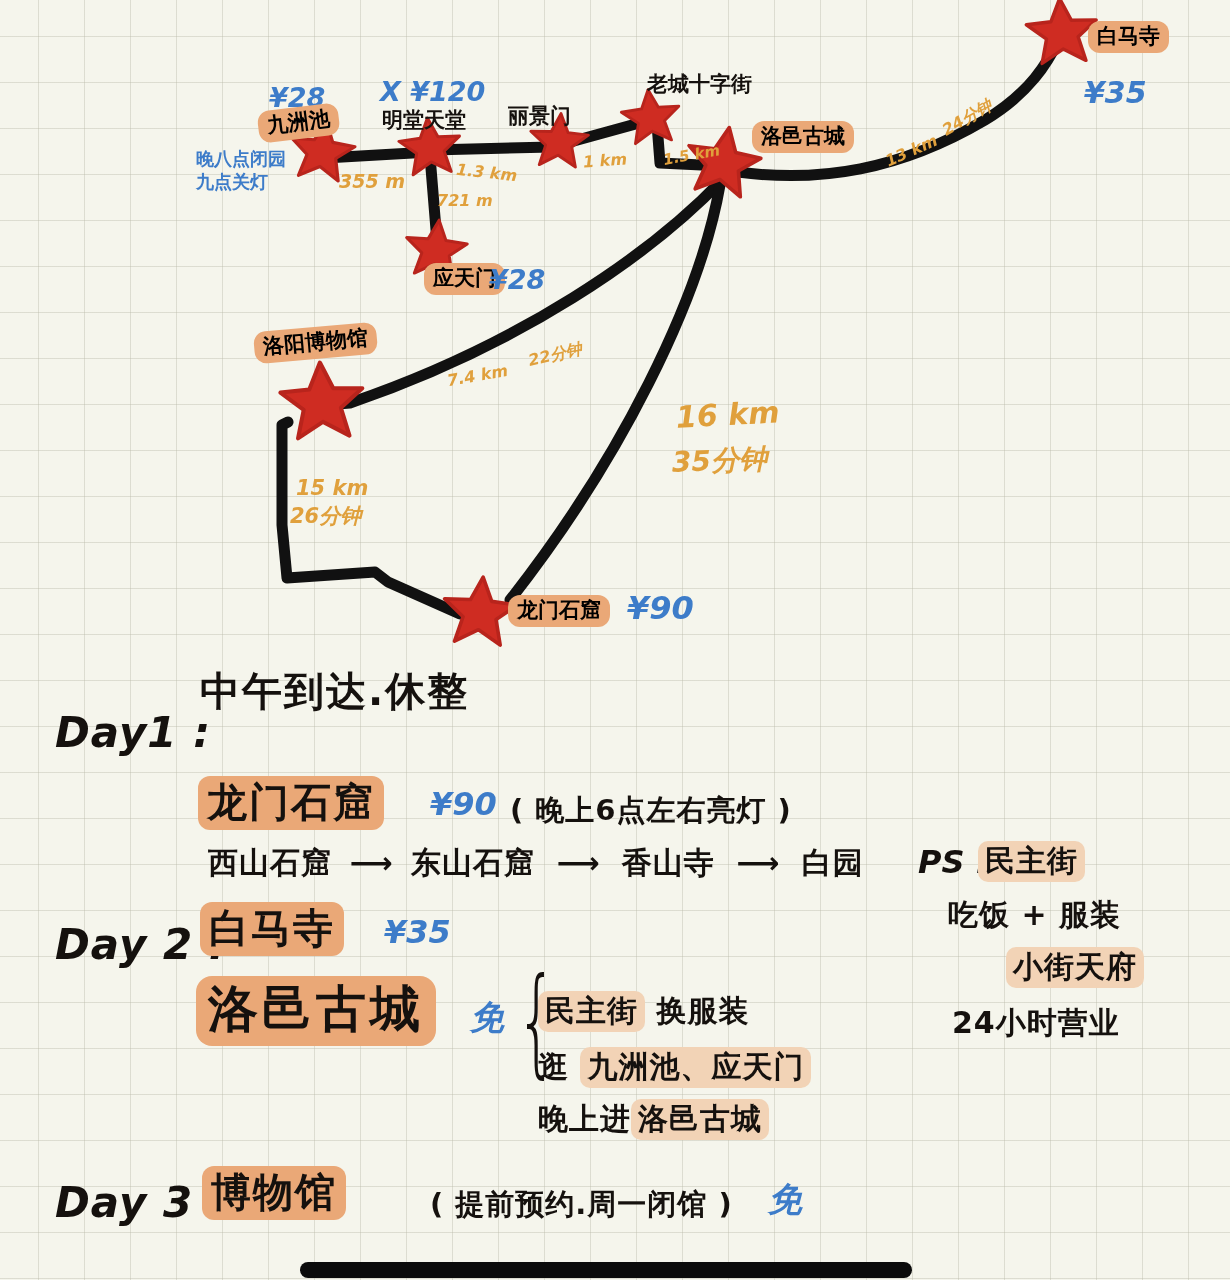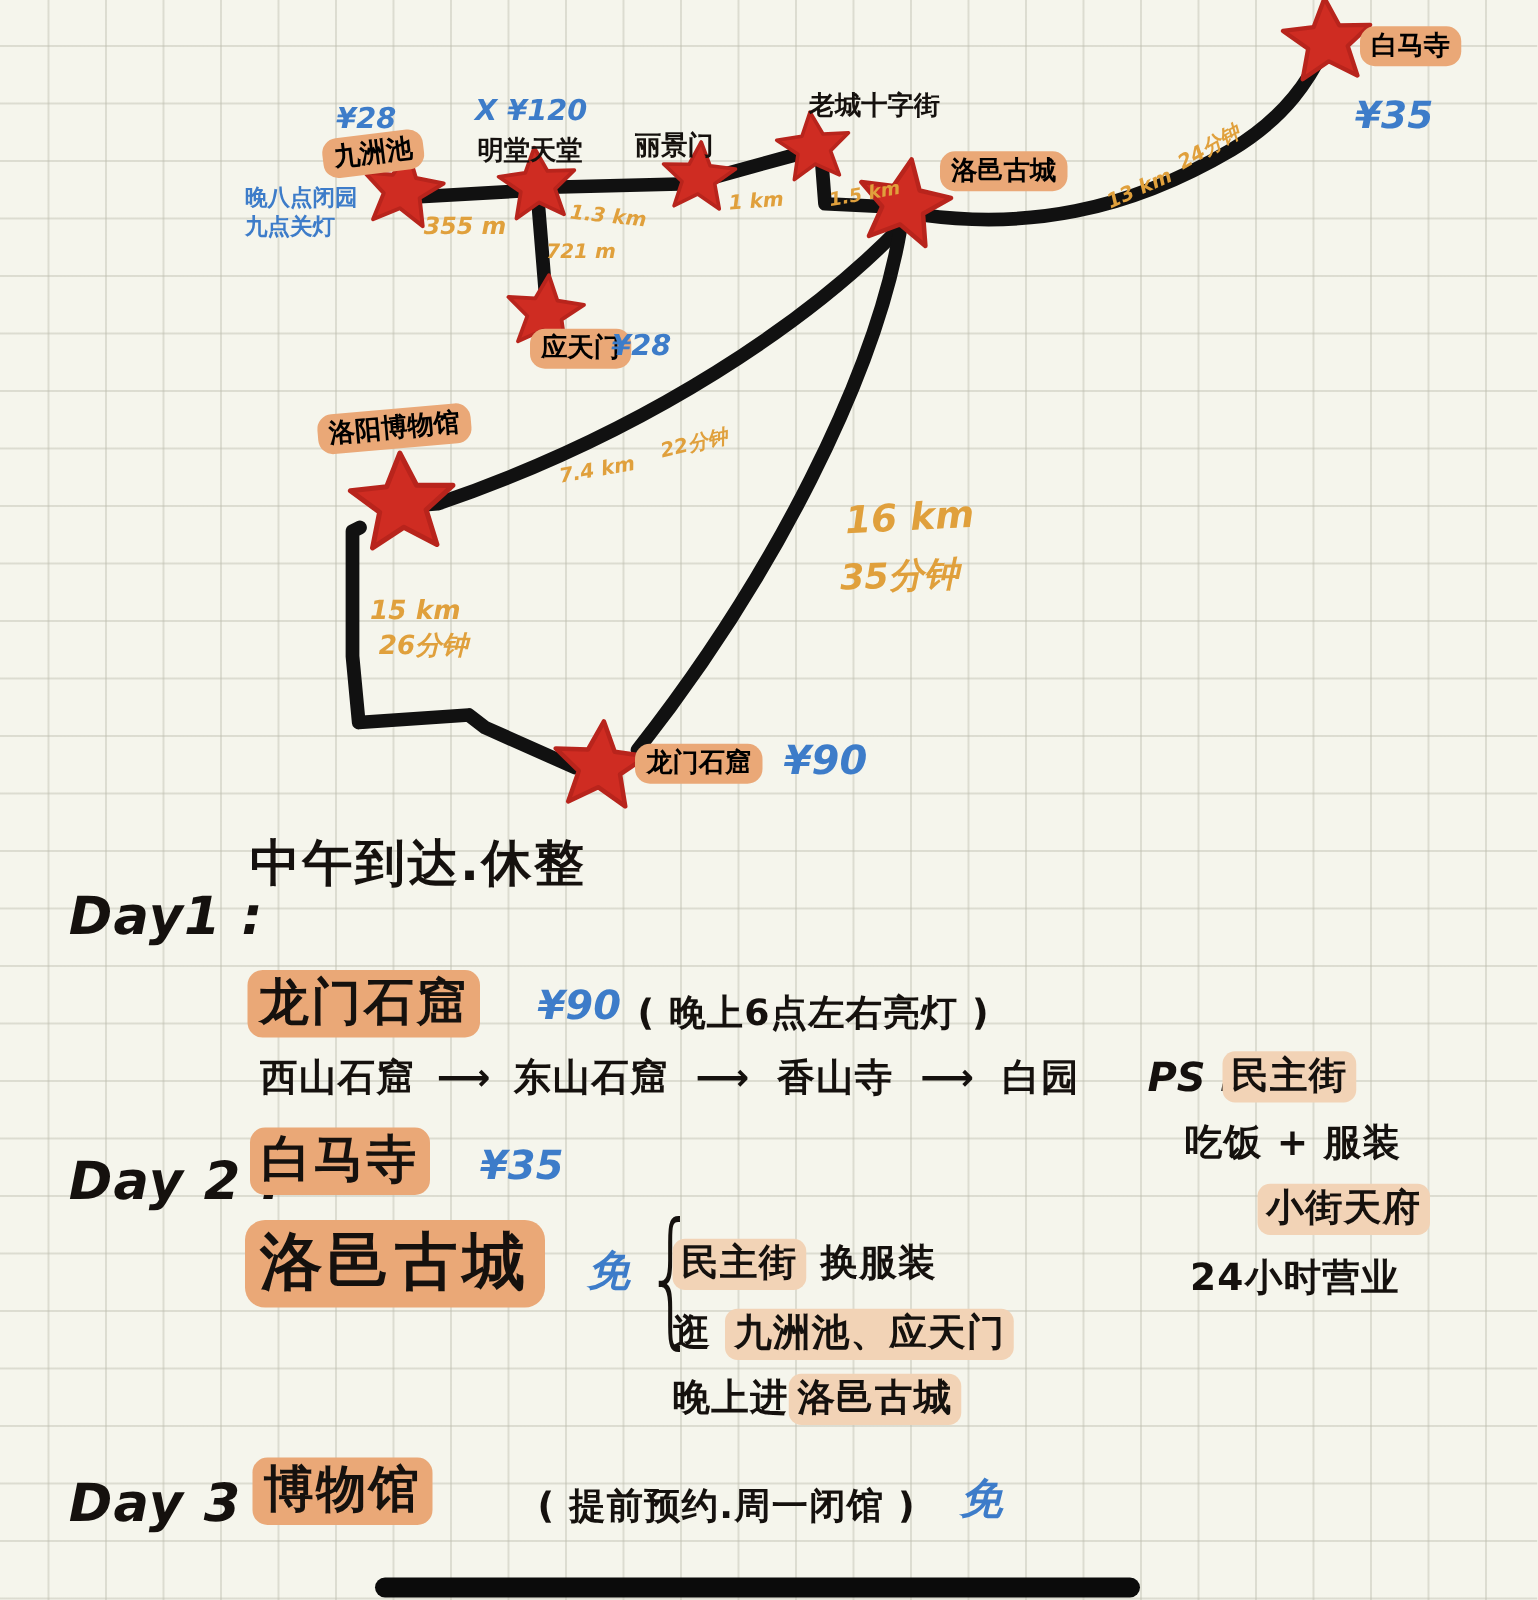--- a/index.html
+++ b/index.html
@@ -44,21 +44,21 @@
     padding: 2px 7px 4px 7px;
   }
   .ink-black { color: #15110e; }
   .ink-blue  { color: #3d7cc9; }
   .ink-orange{ color: #e0a03c; }
 
   .cn     { font-family: "DejaVu Sans", "Liberation Sans", sans-serif; font-weight: 700; }
   .num    { font-family: "DejaVu Sans", "Liberation Sans", sans-serif; font-weight: 700; font-style: italic; }
 
   .map-place { font-size: 21px; }
-  .map-price { font-size: 23px; }
+  .map-price { font-size: 27px; }
   .map-note  { font-size: 18px; line-height: 1.25; }
   .map-dist  { font-size: 16px; }
 
   
   .day-head {
     position: absolute;
     font-size: 42px;
     font-weight: 700;
     font-style: italic;
     color: #15110e;
@@ -180,21 +180,21 @@
     <div class="lbl map-dist num ink-orange" style="left:456px; top:165px; transform:rotate(6deg);">1.3 km</div>
     <div class="lbl map-dist num ink-orange" style="left:583px; top:153px; transform:rotate(-4deg);">1 km</div>
     <div class="lbl map-dist num ink-orange" style="left:663px; top:148px; font-size:15px; transform:rotate(-10deg);">1.5 km</div>
     <div class="lbl map-dist num ink-orange" style="left:884px; top:143px; transform:rotate(-24deg);">13 km</div>
     <div class="lbl map-dist num ink-orange" style="left:940px; top:110px; transform:rotate(-30deg);">24分钟</div>
     <div class="lbl map-dist num ink-orange" style="left:447px; top:368px; transform:rotate(-10deg);">7.4 km</div>
     <div class="lbl map-dist num ink-orange" style="left:528px; top:347px; transform:rotate(-13deg);">22分钟</div>
     <div class="lbl num ink-orange" style="left:676px; top:400px; font-size:30px; transform:rotate(-3deg);">16 km</div>
     <div class="lbl num ink-orange" style="left:672px; top:447px; font-size:28px; transform:rotate(-2deg);">35分钟</div>
     <div class="lbl num ink-orange" style="left:296px; top:478px; font-size:21px;">15 km</div>
-    <div class="lbl num ink-orange" style="left:303px; top:506px; font-size:21px;">26分钟</div>
+    <div class="lbl num ink-orange" style="left:290px; top:506px; font-size:21px;">26分钟</div>
   </div>
 
   <div class="layer">
 
     <div class="day-head" style="left:55px; top:708px;">Day1 :</div>
     <div class="lbl big-cn" style="left:200px; top:671px;">中午到达.休整</div>
 
     <div class="lbl big-cn" style="left:198px; top:782px;">
       <span class="hl">龙门石窟</span>
     </div>

